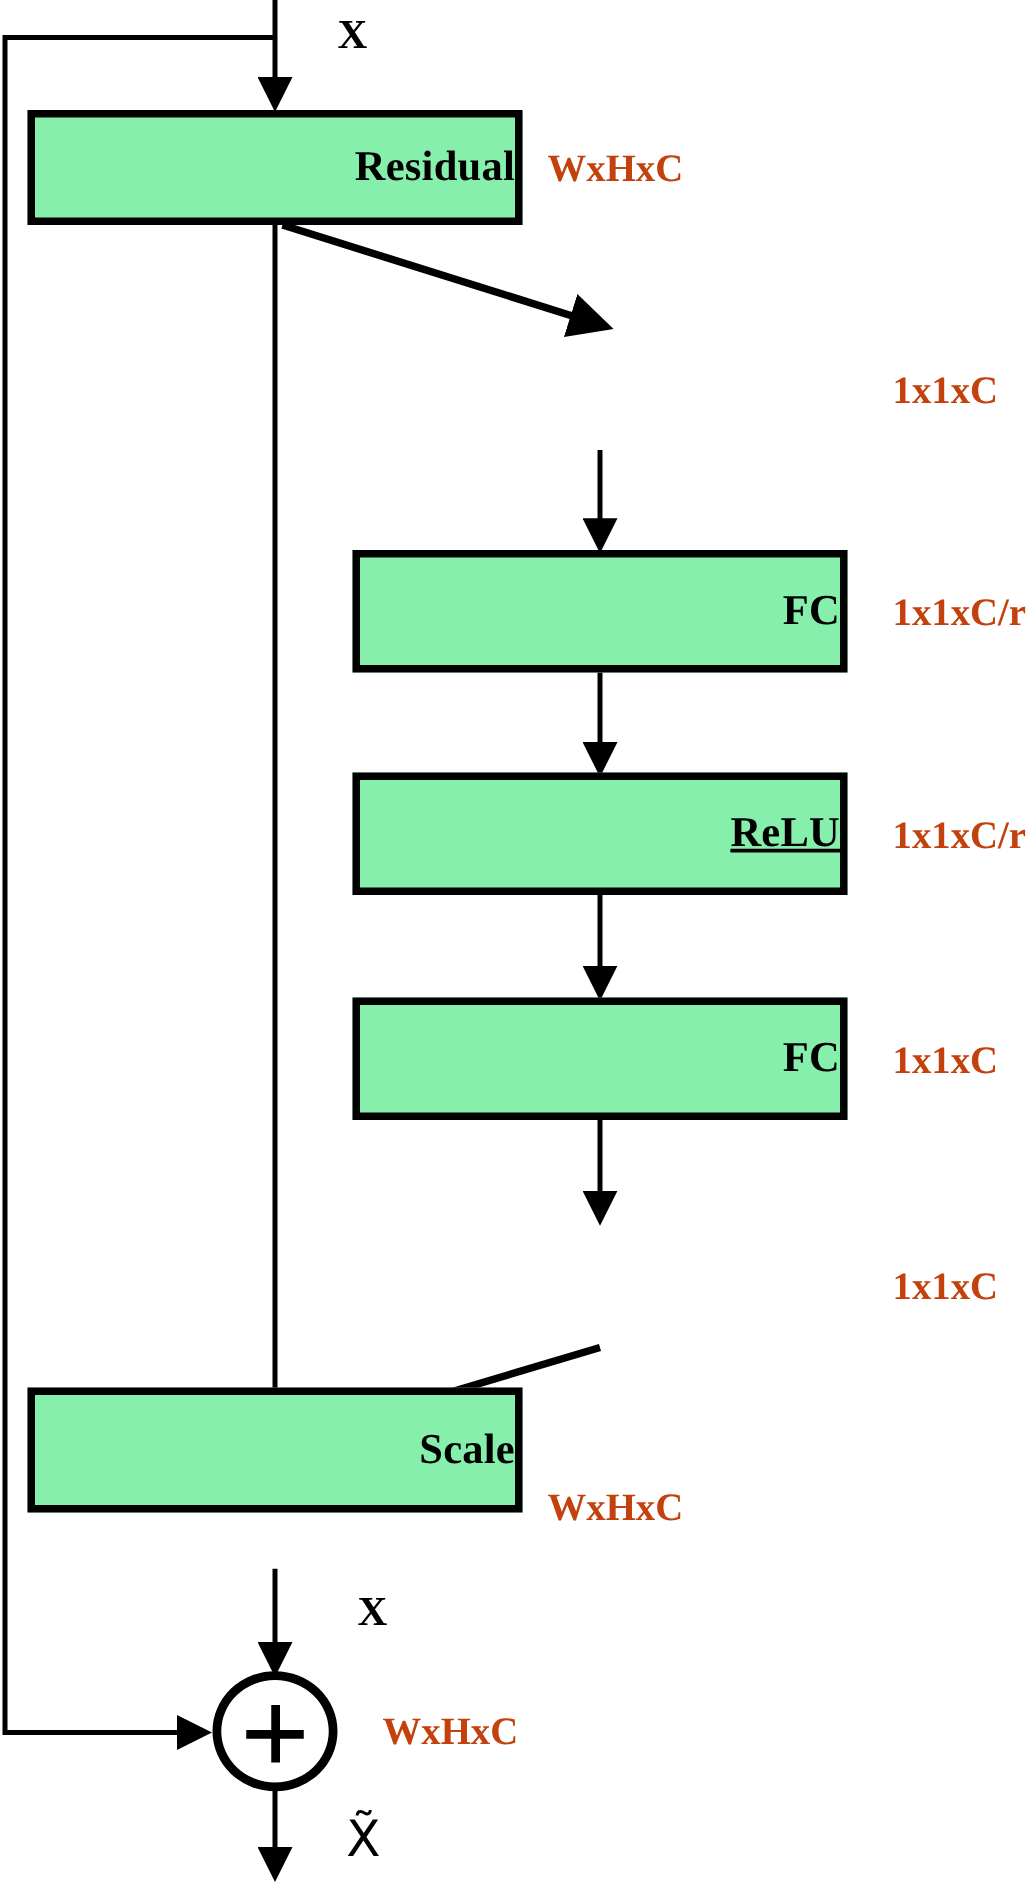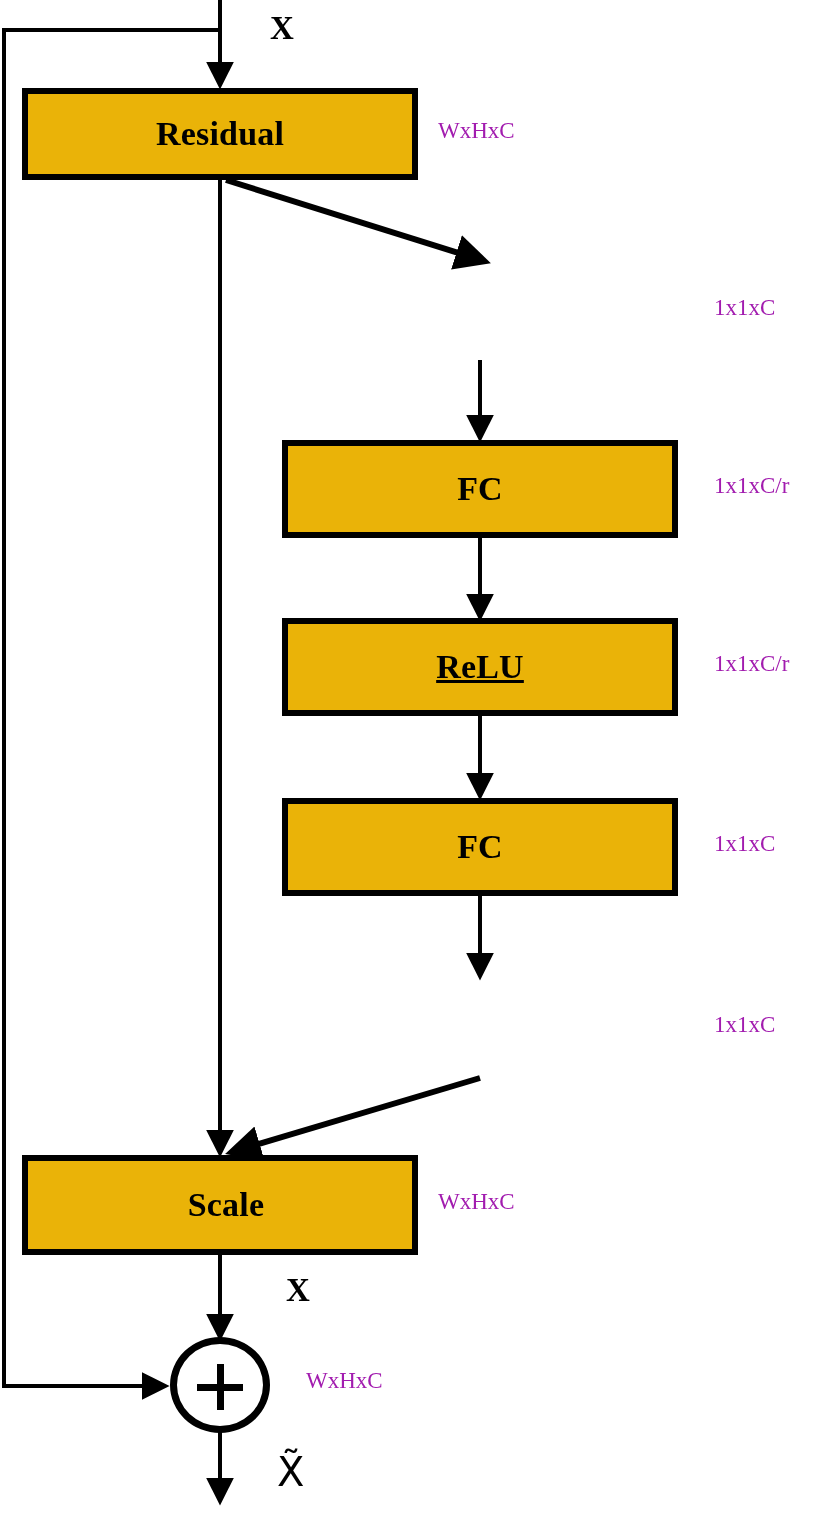--- a/index.html
+++ b/index.html
@@ -22,40 +22,40 @@
     position: absolute;
     left: 0;
     top: 0;
     width: 828px;
     height: 1519px;
   }
   .node-box {
     position: absolute;
     box-sizing: border-box;
     border: 6px solid #000000;
-    background: #eab308;
+    background: #86efac;
     display: flex;
     align-items: center;
-    justify-content: center;
+    justify-content: flex-end;
   }
   .node-label {
     font-family: "Liberation Serif", "DejaVu Serif", serif;
     font-weight: bold;
     font-size: 34px;
     color: #000000;
     line-height: 1;
     letter-spacing: 0.2px;
     white-space: nowrap;
   }
   .side-label {
     position: absolute;
     font-family: "Liberation Serif", "DejaVu Serif", serif;
-    font-weight: normal;
-    font-size: 23px;
-    color: #a21caf;
+    font-weight: bold;
+    font-size: 31px;
+    color: #c2410c;
     line-height: 1;
     white-space: nowrap;
   }
   .signal-label {
     position: absolute;
     font-family: "Liberation Serif", "DejaVu Serif", serif;
     font-weight: bold;
     font-size: 33px;
     color: #000000;
     line-height: 1;
@@ -135,21 +135,21 @@
   </div>
   <div class="side-label" style="left:714px; top:652px;">1x1xC/r</div>
 
   <div class="node-box" style="left:282px; top:798px; width:396px; height:98px;">
     <span class="node-label">FC</span>
   </div>
   <div class="side-label" style="left:714px; top:832px;">1x1xC</div>
 
   <div class="side-label" style="left:714px; top:1013px;">1x1xC</div>
 
-  <div class="node-box" style="left:22px; top:1155px; width:396px; height:100px;padding-left:12px;">
+  <div class="node-box" style="left:22px; top:1110px; width:396px; height:100px;padding-left:12px;">
     <span class="node-label">Scale</span>
   </div>
   <div class="side-label" style="left:438px; top:1190px;">WxHxC</div>
 
   <div class="signal-label" style="left:286px; top:1274px;">X</div>
 
   <div class="sum-node" style="left:170px; top:1337px; width:100px; height:96px;">
     <span class="sum-plus-h" style="left:20px; top:40px; width:46px; height:7px;"></span>
     <span class="sum-plus-v" style="left:40px; top:20px; width:7px; height:46px;"></span>
   </div>

